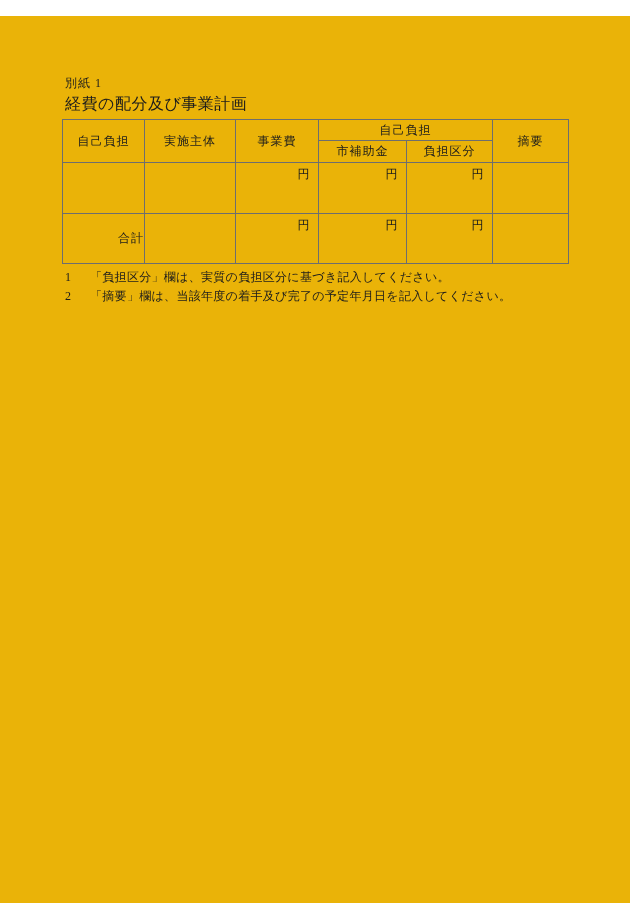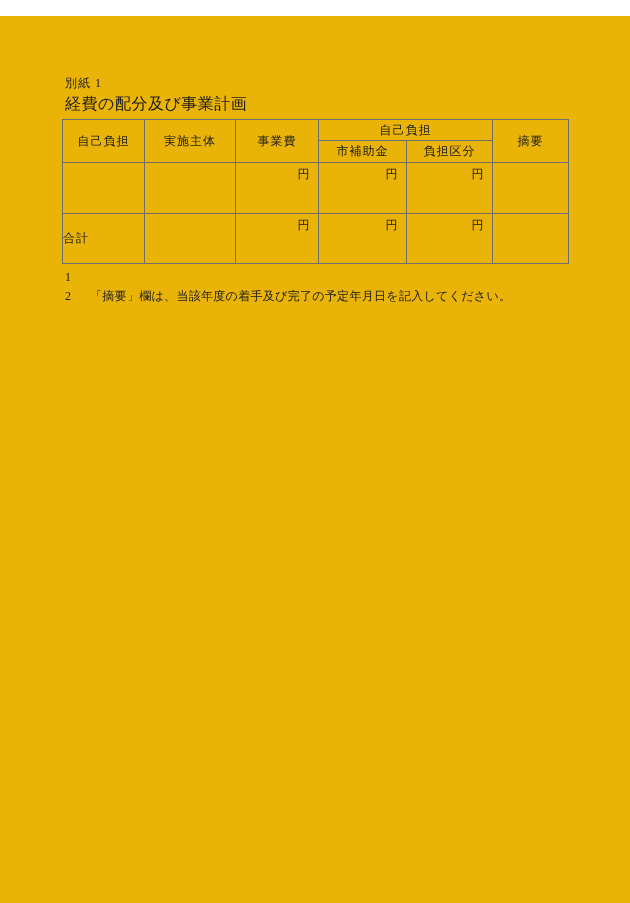--- a/index.html
+++ b/index.html
@@ -65,21 +65,21 @@
   td.amount-cell {
     text-align: right;
     vertical-align: top;
     padding: 3px 8px 0 0;
     letter-spacing: 0.5px;
   }
   td.blank-cell {
     vertical-align: top;
   }
   td.total-cell {
-    text-align: left;
+    text-align: right;
     vertical-align: middle;
     letter-spacing: 1px;
   }
   .notes {
     position: absolute;
     left: 65px;
     top: 252px;
     font-size: 12px;
   }
   .note-line {
@@ -140,20 +140,21 @@
         <td class="amount-cell">円</td>
         <td class="amount-cell">円</td>
         <td class="blank-cell"></td>
       </tr>
     </tbody>
   </table>
 
   <div class="notes">
     <div class="note-line">
       <span class="note-num">1</span>
+      <span class="note-text">「負担区分」欄は、実質の負担区分に基づき記入してください。</span>
     </div>
     <div class="note-line">
       <span class="note-num">2</span>
       <span class="note-text">「摘要」欄は、当該年度の着手及び完了の予定年月日を記入してください。</span>
     </div>
   </div>
 
 </div>
 
 </body></html>

